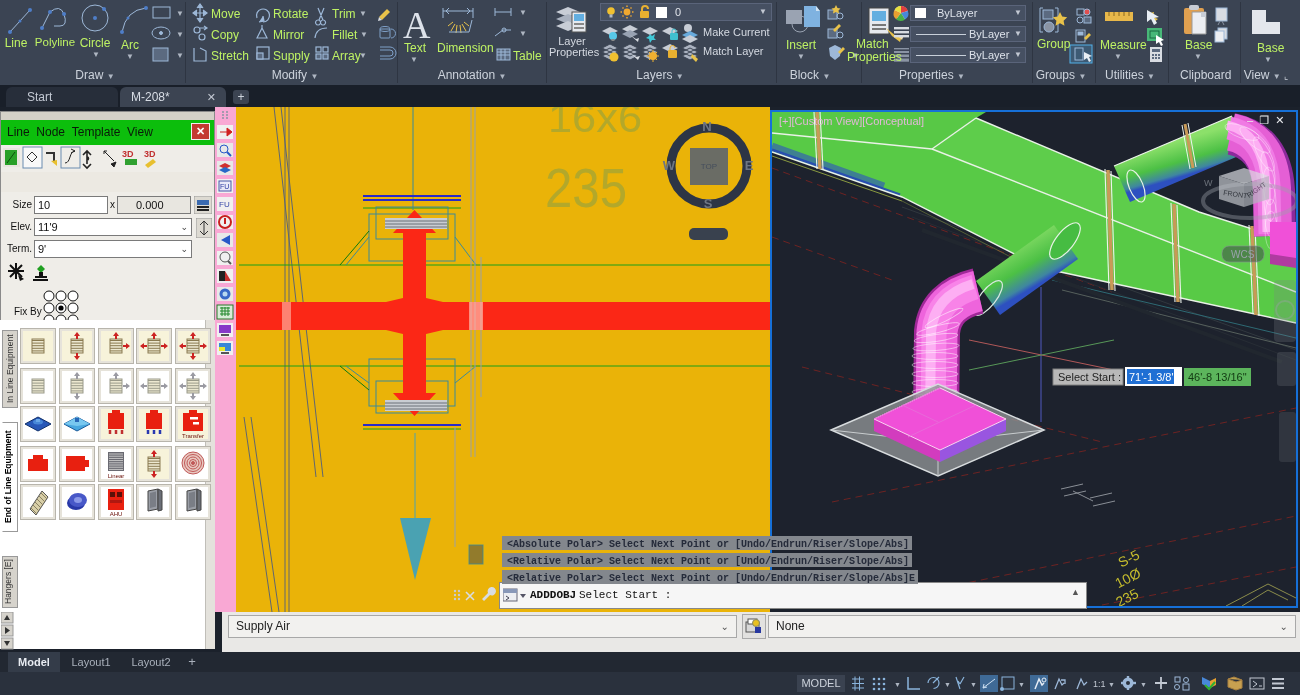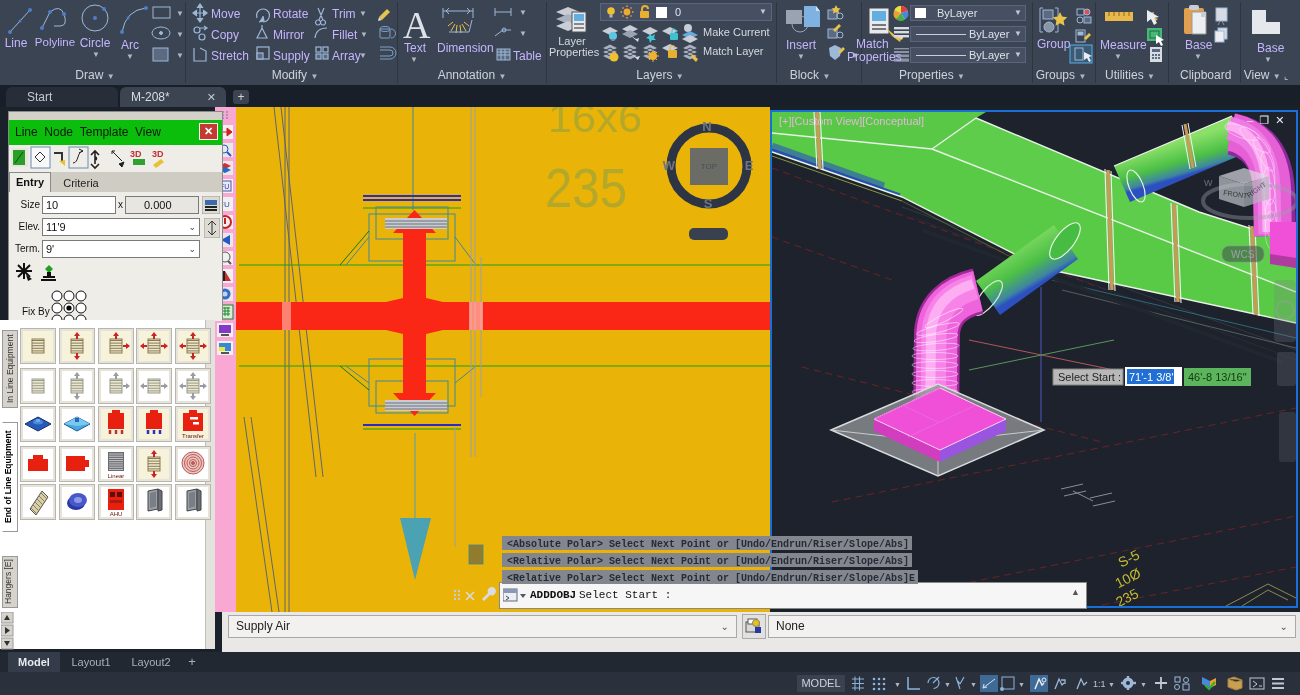--- a/index.html
+++ b/index.html
@@ -4,27 +4,27 @@
 <style>
   html,body{margin:0;padding:0;background:#11151c;}
   #app{position:relative;width:1300px;height:695px;overflow:hidden;
        font-family:"Liberation Sans",sans-serif;background:#1b212b;}
   .abs{position:absolute;}
   
   #ribbon{left:0;top:0;width:1300px;height:85px;background:#3b4453;}
   .rsep{position:absolute;top:2px;width:1px;height:81px;background:#2e3542;}
   .plabel{position:absolute;top:67px;height:16px;font-size:12px;color:#cdd3dc;
           text-align:center;line-height:16px;white-space:nowrap;}
-  .rtxt{position:absolute;font-size:12px;color:#c4b5fd;white-space:nowrap;}
+  .rtxt{position:absolute;font-size:12px;color:#bef264;white-space:nowrap;}
   .rsm{position:absolute;font-size:11px;color:#d5dae2;white-space:nowrap;}
   .dn{color:#aeb6c2;font-size:8px;}
   
   #tabrow{left:0;top:85px;width:1300px;height:22px;background:#191f29;}
   
-  #dlg{left:0;top:111px;width:215px;height:209px;background:#ece9e2;border:1px solid #8a8a8a;box-sizing:border-box;margin-left:8px;}
+  #dlg{left:0;top:111px;width:215px;height:209px;background:#ece9e2;border:1px solid #8a8a8a;box-sizing:border-box;}
   #palette{left:0;top:320px;width:215px;height:329px;background:#ffffff;}
   .vtab{position:absolute;left:2px;width:16px;background:#d6d3cc;border:1px solid #999;
         box-sizing:border-box;writing-mode:vertical-rl;transform:rotate(180deg);
         font-size:8.5px;color:#333;text-align:center;white-space:nowrap;overflow:hidden;}
   
   #vstrip{left:215px;top:107px;width:21px;height:505px;background:#f9a8d4;}
   #canvas2d{left:236px;top:107px;width:534px;height:505px;background:#eab308;}
   #vp3d{left:770px;top:110px;width:528px;height:498px;background:#1d222d;
         border:2px solid #1670d8;box-sizing:border-box;}
   
@@ -698,24 +698,20 @@
         <rect x="60" y="2" width="19" height="21" fill="#efede8" stroke="#6a8cb0"></rect>
         <path d="M64 18 c6 0 4 -12 10 -12 m-4 -2 l4 2 -4 2" stroke="#222" fill="none"></path>
         <path d="M86 6 v13 m-4 -9 l4 -4 4 4 m-8 9 l4 4 4 -4 m-4 -4 a1.5 1.5 0 1 0 0 -3" stroke="#222" fill="none" stroke-width="1.6"></path>
         <path d="M103 6 l10 10 m-10 -10 l3 0 m-3 0 l0 3 m7 10 l5 -2 -2 5 z" stroke="#222" fill="#222"></path>
         <text x="121" y="12" font-size="9" font-weight="bold" fill="#c03030">3D</text>
           <rect x="124" y="14" width="12" height="6" fill="#30a030"></rect>
         <text x="143" y="12" font-size="9" font-weight="bold" fill="#c03030">3D</text>
           <path d="M144 20 l8 -6 3 3 -8 6 z" fill="#e8c030"></path>
       </svg>
     </div>
-    <div class="abs" style="left:0;top:60px;width:213px;height:20px;background:#cfccc4">
-      <div class="abs" style="left:0;top:0;width:42px;height:20px;background:#efede8;border:1px solid #8a8a8a;border-bottom:none;box-sizing:border-box;font-size:11px;font-weight:bold;color:#111;text-align:center;line-height:19px">Entry</div>
-      <div class="abs" style="left:42px;top:3px;width:60px;height:17px;font-size:11px;color:#222;text-align:center;line-height:16px">Criteria</div>
-    </div>
     <div class="abs" style="left:0;top:80px;width:213px;height:129px;background:#efede8">
       <div class="dlbl" style="left:10px;top:7px;width:21px;text-align:right;font-size:10px">Size</div>
       <div class="fld" style="left:33px;top:4px;width:74px;height:18px;line-height:16px;padding-left:3px">10</div>
       <div class="dlbl" style="left:109px;top:7px;font-size:10px">x</div>
       <div class="fld" style="left:116px;top:4px;width:74px;height:18px;line-height:16px;padding-left:18px;background:#e8e6e0">0.000</div>
       <svg class="abs" style="left:193px;top:4px" width="18" height="18">
           <rect x="0" y="0" width="18" height="18" fill="#dddad2" stroke="#999"></rect>
           <rect x="3" y="4" width="12" height="5" fill="#3a6ab0"></rect>
           <rect x="3" y="10" width="12" height="2" fill="#222"></rect>
           <rect x="3" y="13" width="12" height="2" fill="#222"></rect>

